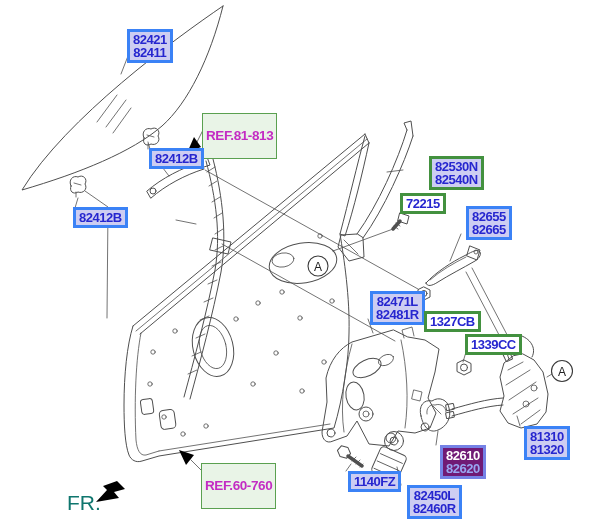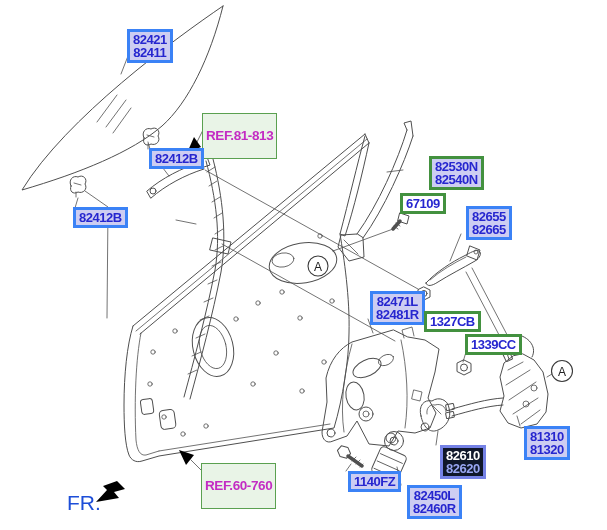--- a/index.html
+++ b/index.html
@@ -12,27 +12,27 @@
   #lineart .thick{stroke-width:3.5;}
   #lineart .blk{fill:#000;stroke:none;}
   #lineart .callout-circle{fill:#ffffff;stroke:#3a3a3a;stroke-width:1.1;}
   #lineart text{fill:#222;stroke:none;font:12px "Liberation Sans",sans-serif;}
   .part-label{position:absolute;text-align:center;white-space:nowrap;
     font:700 13px/13px "Liberation Sans",sans-serif;letter-spacing:-0.5px;
     color:#2626cf;border:3px solid #3b82f6;background:#cdcdf2;padding:1px 3px;cursor:pointer;margin-left:25px;}
   .part-label span{display:block;height:13px;}
   .v-green{border-color:#43913f;}
   .v-white{background:#ffffff;border-color:#43913f;}
-  .v-selected{background:#0f172a;border-color:#7582e6;}
+  .v-selected{background:#701a75;border-color:#7582e6;}
   .v-selected .l1{color:#ffffff;}
   .v-selected .l2{color:#98a6f2;}
   .ref-label{position:absolute;white-space:nowrap;cursor:pointer;
     font:700 13.5px/14px "Liberation Sans",sans-serif;letter-spacing:-0.4px;
     color:#c32cc3;background:#e9f4e7;border:1px solid #5aa050;padding:15px 3px;}
-  .fr-text{position:absolute;color:#1d4ed8;font:400 21px/22px "Liberation Sans",sans-serif;}
+  .fr-text{position:absolute;color:#0f766e;font:400 21px/22px "Liberation Sans",sans-serif;}
 </style>
 </head>
 <body>
 
 <div id="stage">
 
   <svg id="lineart" width="607" height="530" viewBox="0 0 607 530">
 
     <g>
       <path d="M223,6 C176,38 66,118 22,190 C80,173 132,152 162,126 C188,103 210,58 223,6 Z"></path>
@@ -224,21 +224,21 @@
     <span>82412B</span>
   </div>
 
 
   <div class="part-label v-green" style="left:404px;top:156px;">
     <span>82530N</span>
     <span>82540N</span>
   </div>
 
   <div class="part-label v-white" style="left:375px;top:193px;">
-    <span>67109</span>
+    <span>72215</span>
   </div>
 
   <div class="part-label" style="left:441px;top:206px;">
     <span>82655</span>
     <span>82665</span>
   </div>
 
   <div class="part-label" style="left:345px;top:291px;">
     <span>82471L</span>
     <span>82481R</span>

